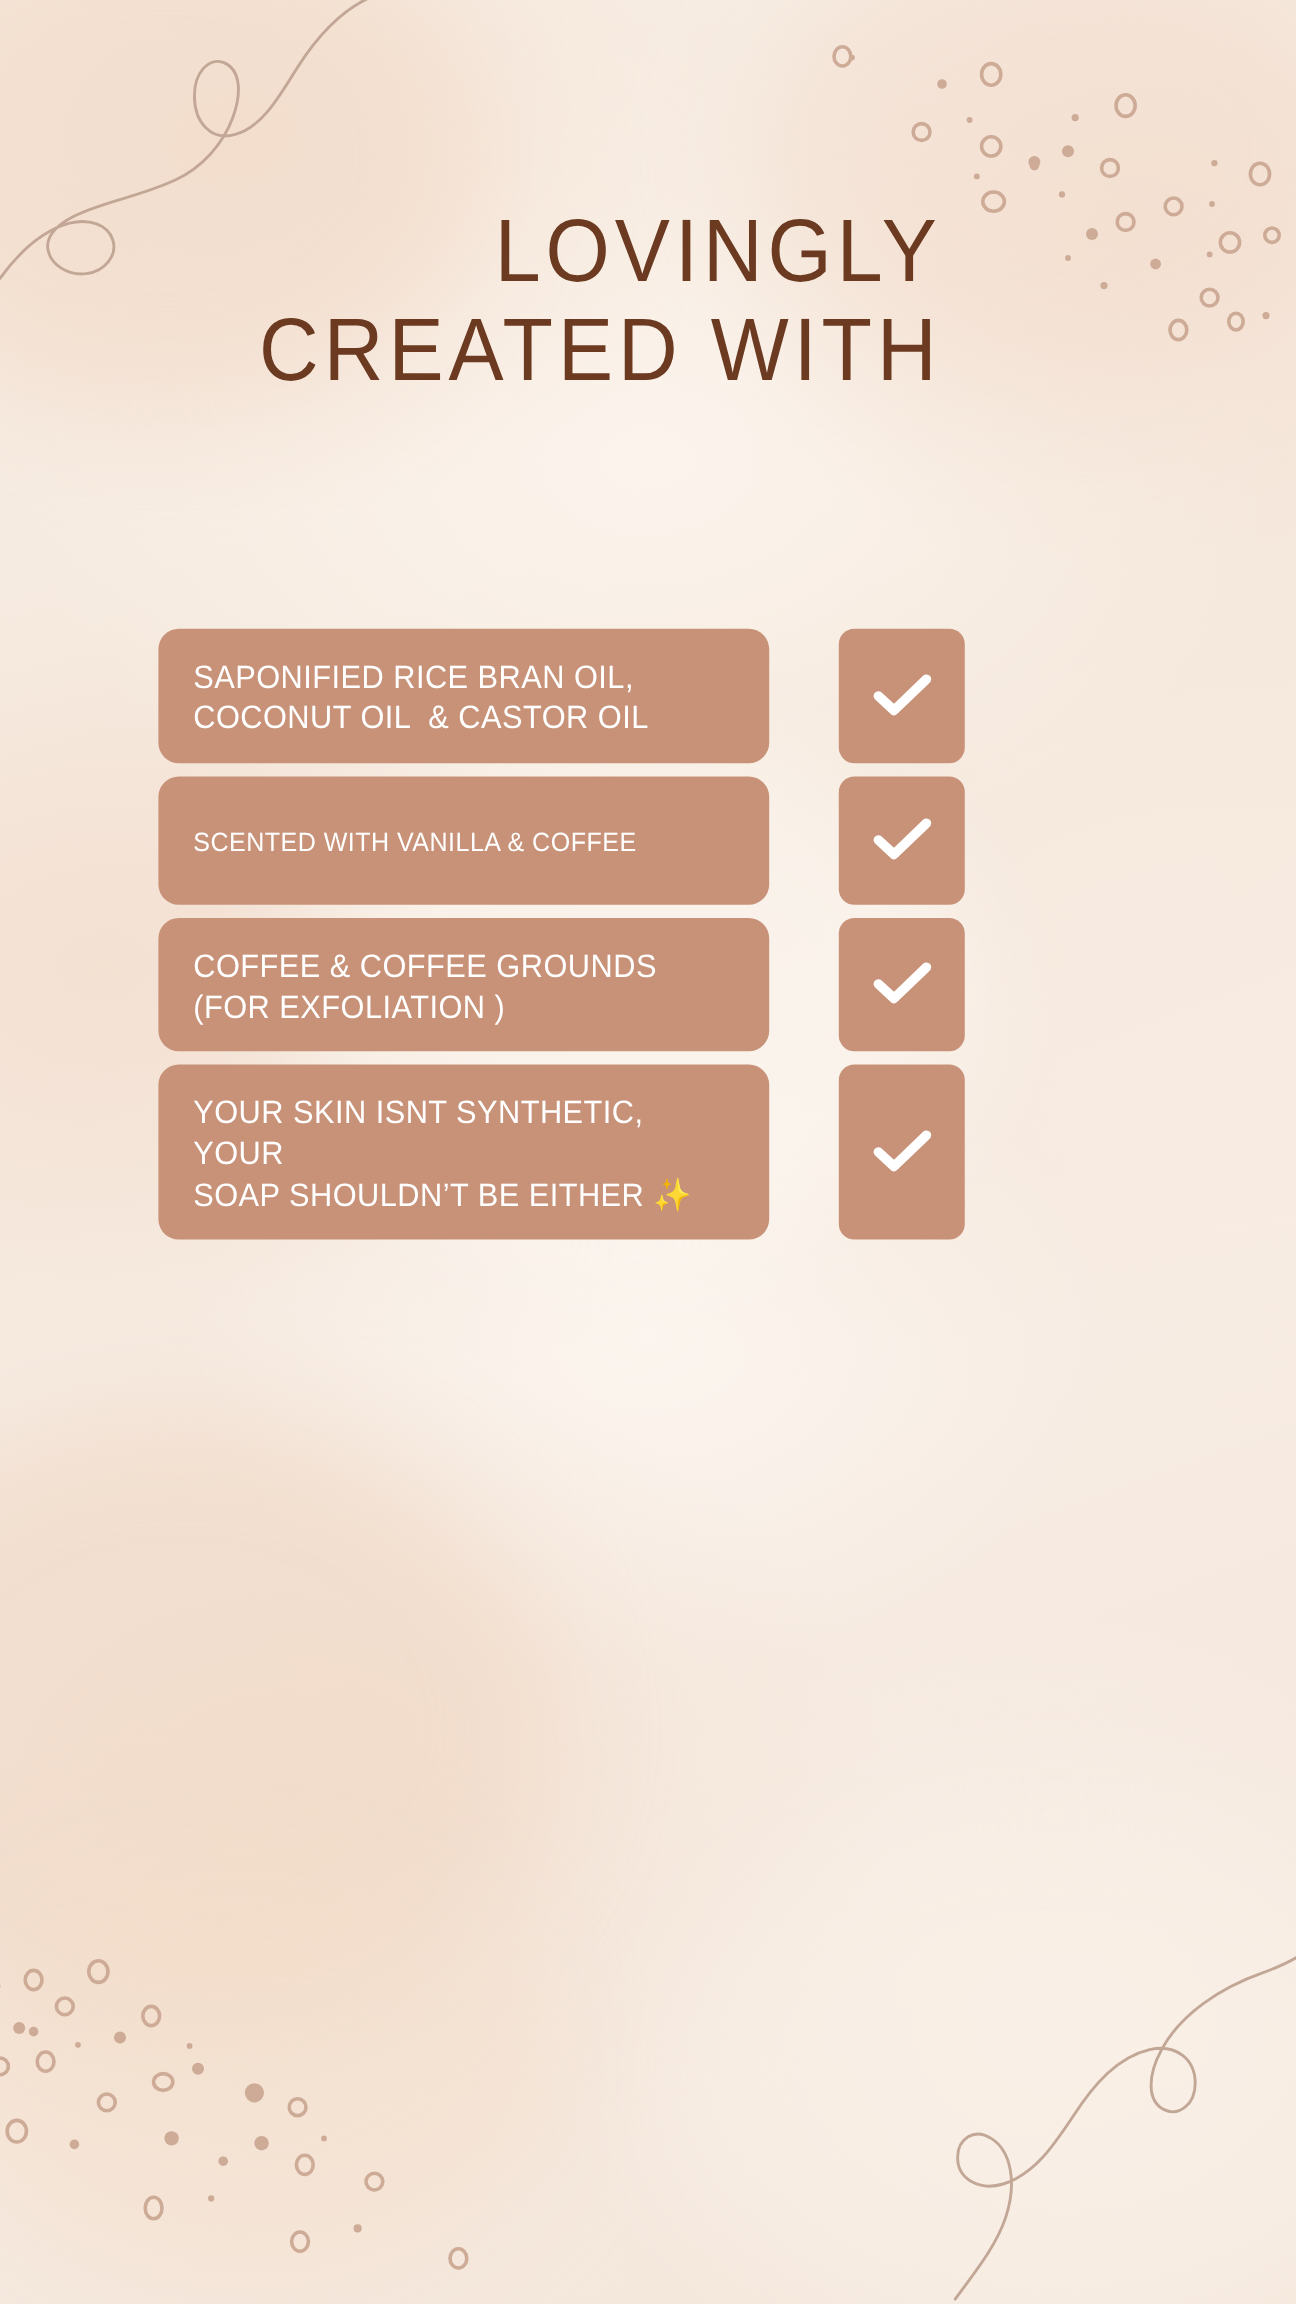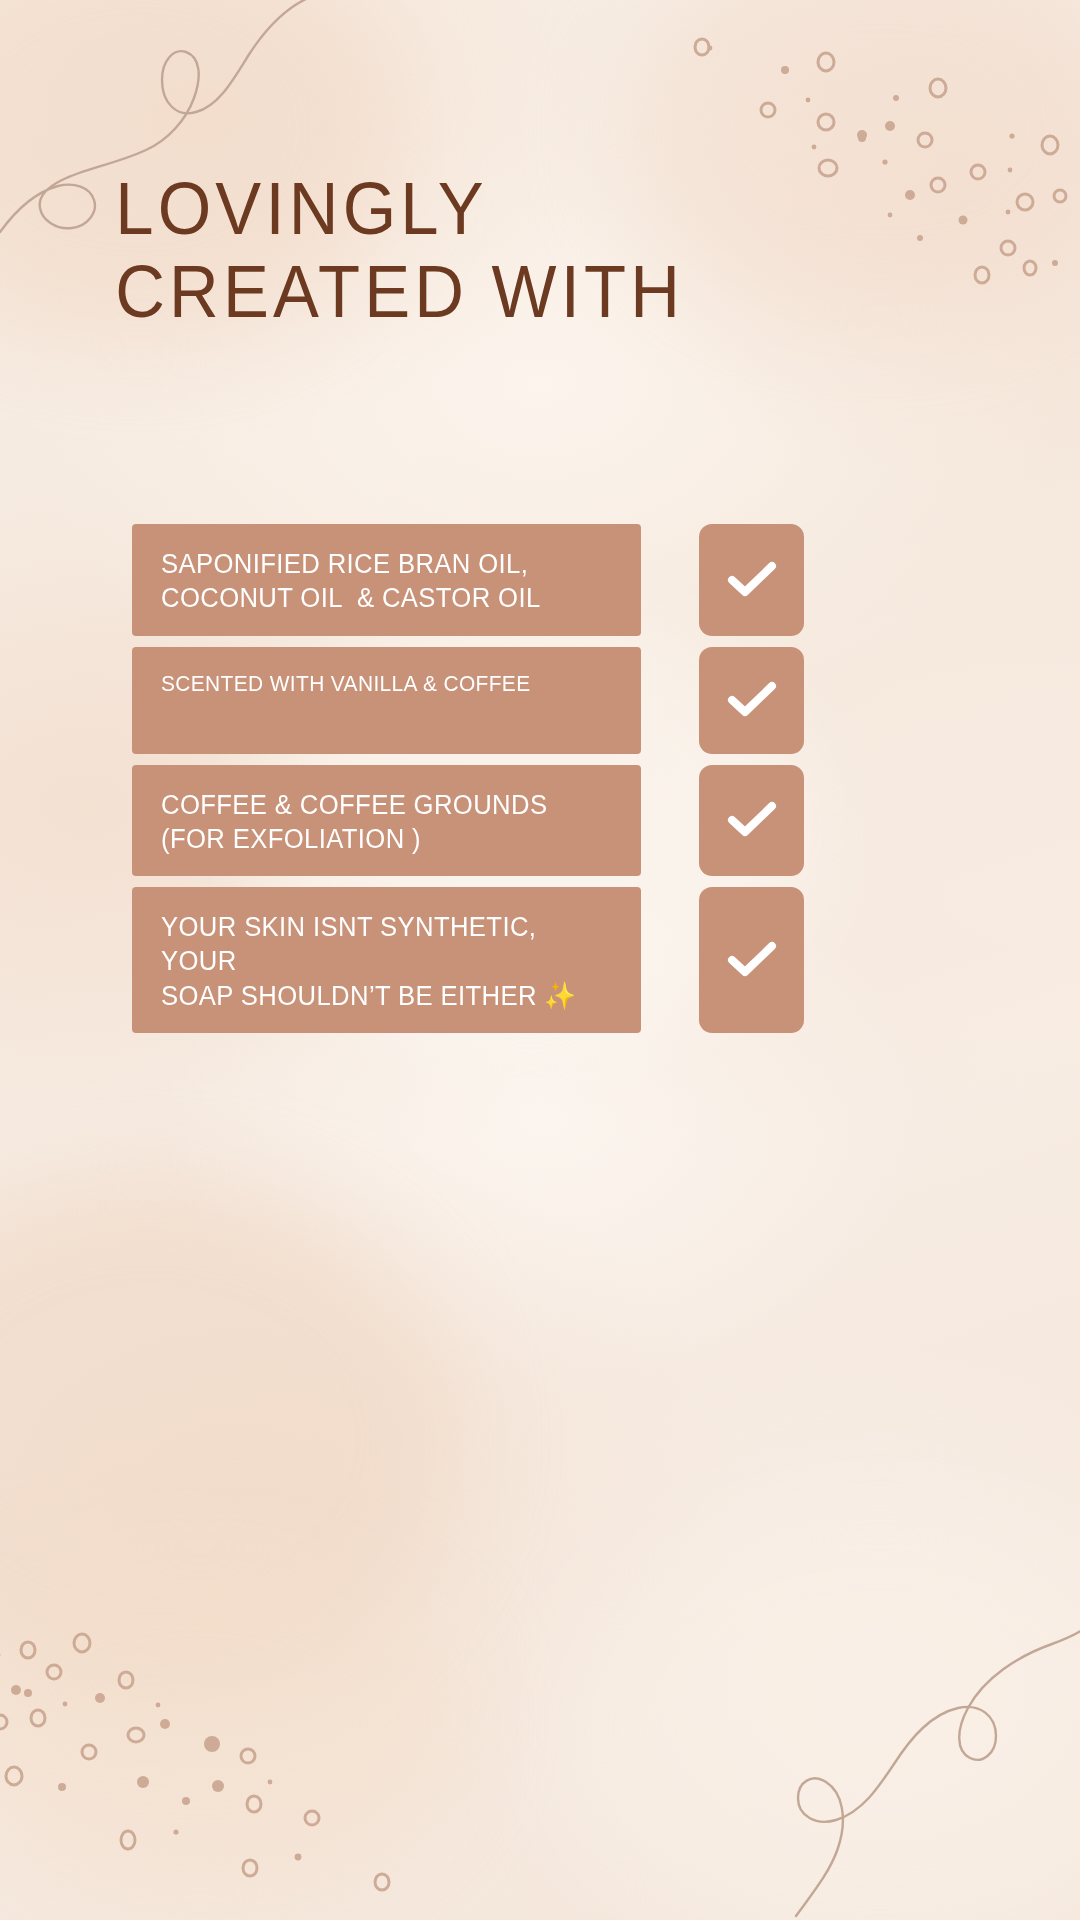--- a/index.html
+++ b/index.html
@@ -45,21 +45,21 @@
     position: absolute;
     pointer-events: none;
   }
 
   
   #title-block {
     position: absolute;
     left: 0;
     top: 168px;
     width: 900px;
-    text-align: left;
+    text-align: right;
   }
   #poster-title {
     margin: 0;
     font-family: "Liberation Sans Narrow", "Liberation Sans", sans-serif;
     font-size: 74px;
     line-height: 1.12;
     font-weight: 400;
     letter-spacing: 4.5px;
     color: #6b3a20;
     padding: 0 90px;
@@ -79,24 +79,24 @@
     align-items: stretch;
     margin-bottom: 11px;
   }
   .row:last-child { margin-bottom: 16px; }
 
   .text-card {
     width: 509px;
     min-height: 107px;
     box-sizing: border-box;
     background: #c89279;
-    border-radius: 4px;
+    border-radius: 17px;
     padding: 23px 26px 20px 29px;
     display: flex;
-    align-items: flex-start;
+    align-items: center;
   }
   .card-text {
     color: #ffffff;
     font-family: "Liberation Sans Narrow", "Liberation Sans", sans-serif;
     font-size: 27px;
     line-height: 1.27;
     letter-spacing: 0.4px;
     white-space: pre-wrap;
     transform: scaleX(0.95);
     transform-origin: left center;

